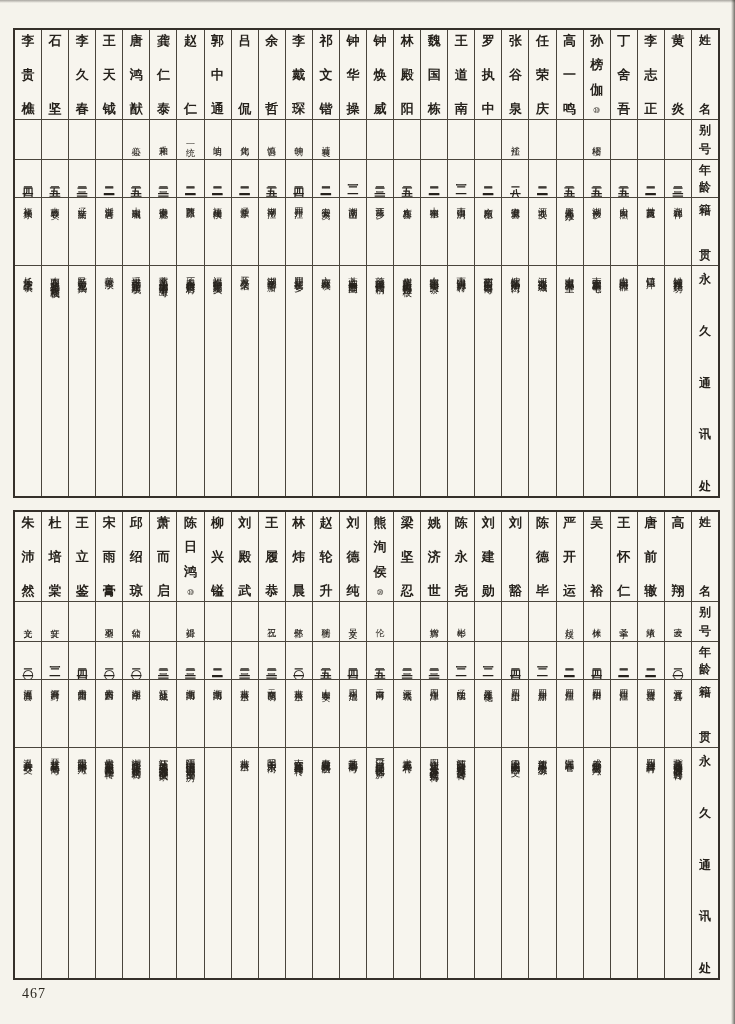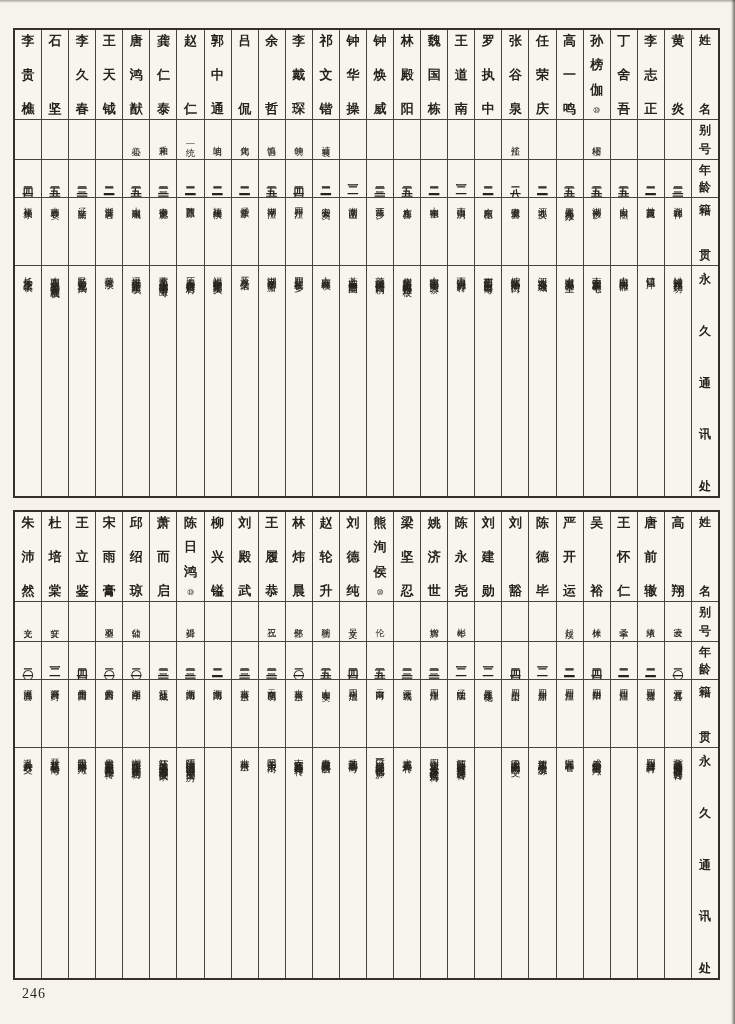--- a/index.html
+++ b/index.html
@@ -1166,14 +1166,14 @@
           <div class="vspread">
             <span class="head-ch">永</span>
             <span class="head-ch">久</span>
             <span class="head-ch">通</span>
             <span class="head-ch">讯</span>
             <span class="head-ch">处</span>
           </div>
         </div>
       </div>
     </div>
-  <div class="page-number">246</div>
+  <div class="page-number">467</div>
 </div>
 
 </body></html>

